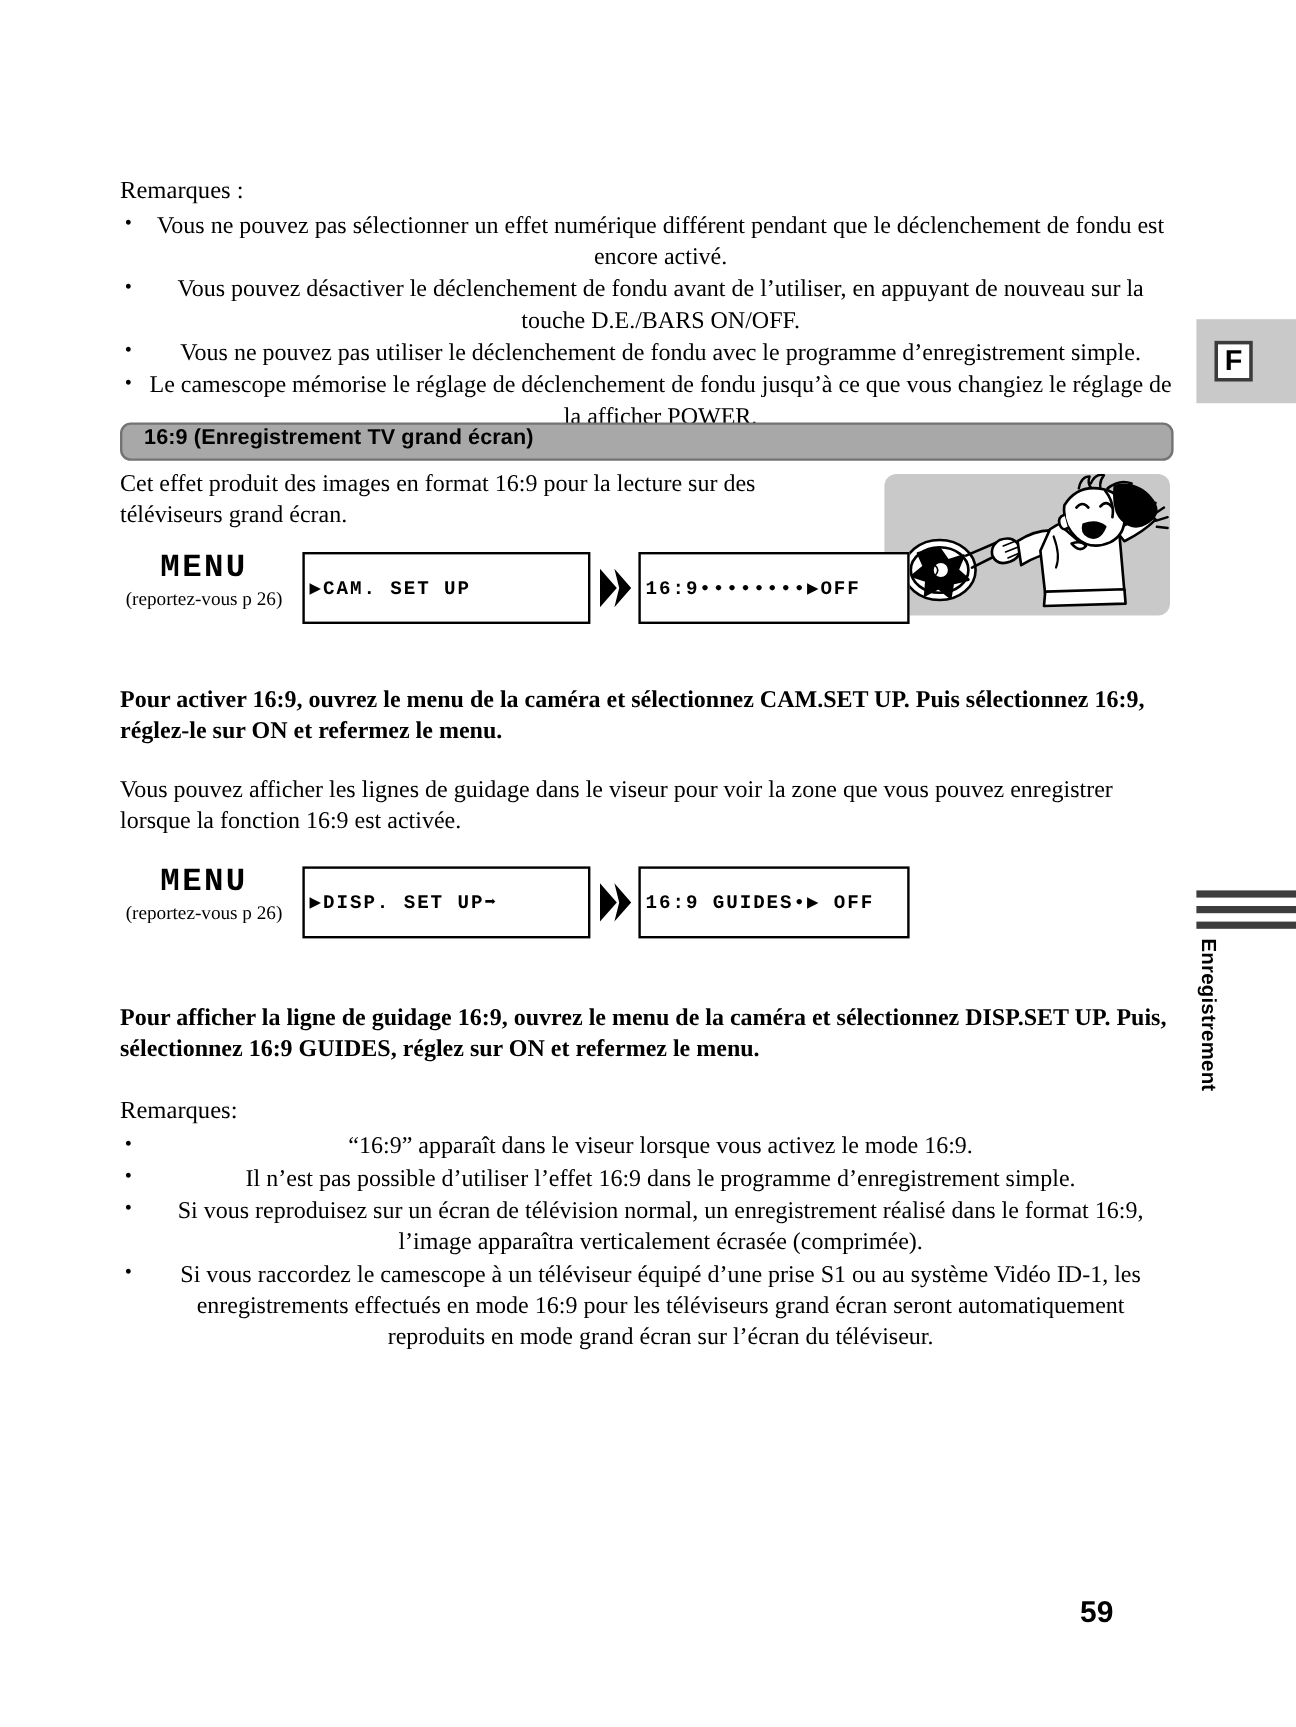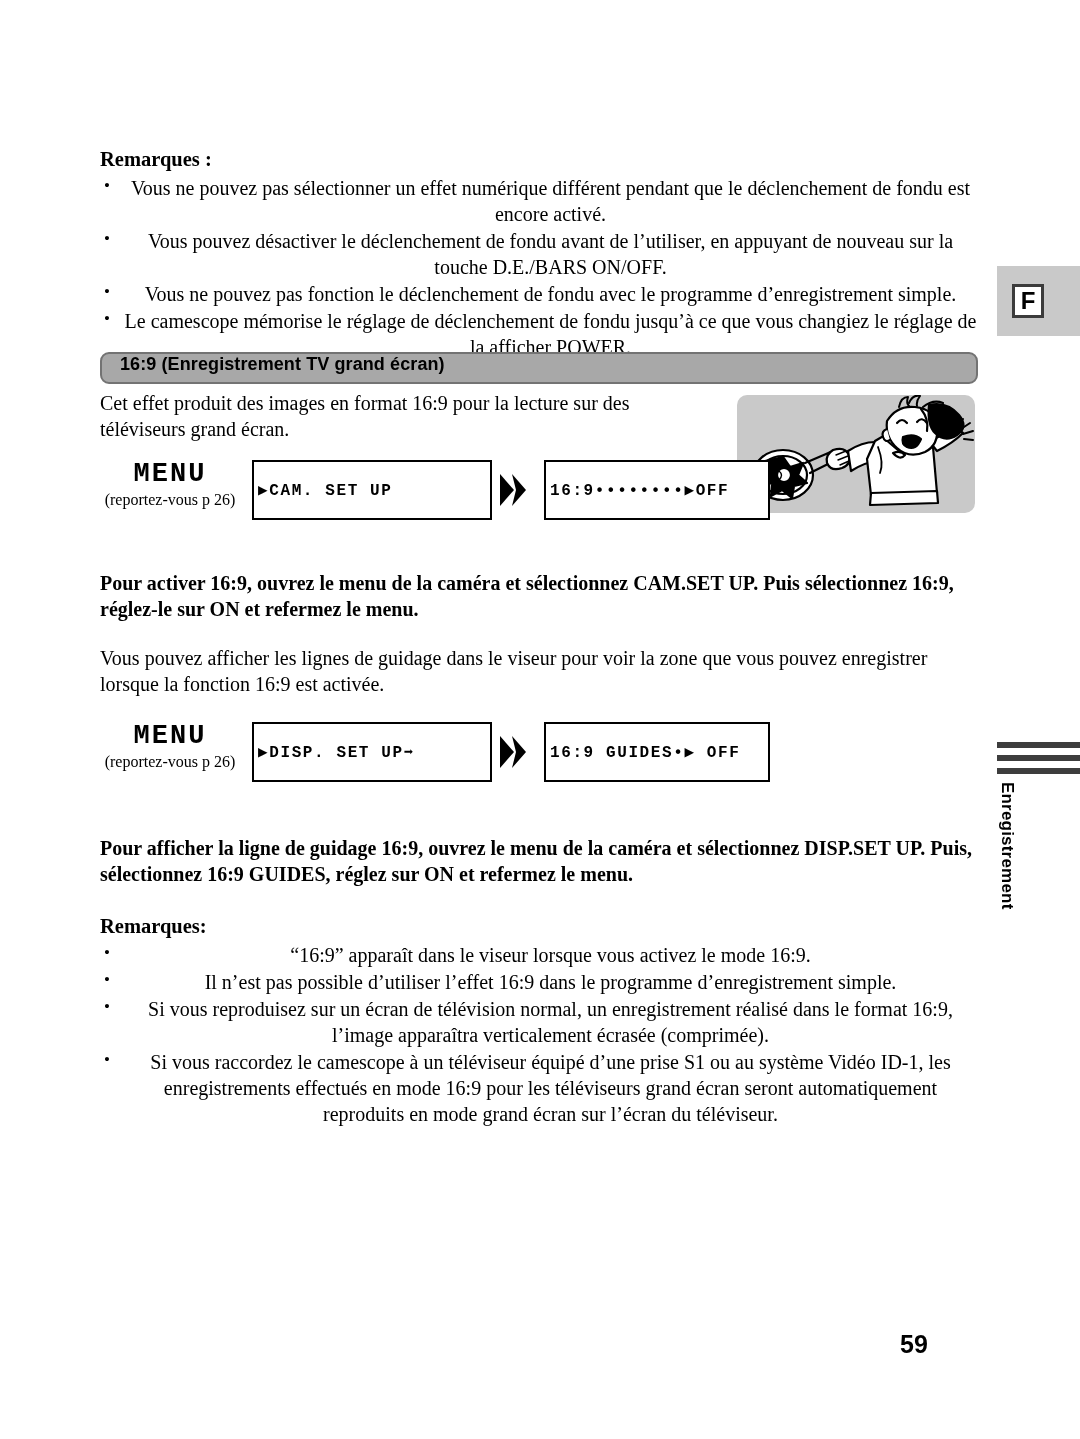--- a/index.html
+++ b/index.html
@@ -78,21 +78,21 @@
 
   
   .col {
     position: absolute;
     left: 100px;
     width: 880px;
   }
 
   .notes-head {
     font-family: "Liberation Serif", serif;
-    font-weight: bold;
+    font-weight: normal;
     font-size: 20.5px;
     margin: 0 0 4px 0;
   }
   ul.notes {
     list-style: none;
     margin: 0;
     padding: 0;
   }
   ul.notes li {
     position: relative;
@@ -183,21 +183,21 @@
   }
   .lcd .lcd-text {
     font-family: "Liberation Mono", monospace;
     font-weight: bold;
     font-size: 16px;
     letter-spacing: 1.6px;
     padding-left: 4px;
     white-space: pre;
   }
   .lcd-1 { left: 152px; width: 240px; }
-  .lcd-2 { left: 444px; width: 226px; }
+  .lcd-2 { left: 432px; width: 226px; }
 
   .flow-arrow {
     position: absolute;
     left: 398px;
     top: 12px;
     width: 28px;
     height: 36px;
   }
 
   
@@ -235,21 +235,21 @@
 </div>
 <div class="side-title">
   <span>Enregistrement</span>
 </div>
 
 <div class="col" style="top:148px;">
   <div class="notes-head">Remarques :</div>
   <ul class="notes">
     <li>Vous ne pouvez pas sélectionner un effet numérique différent pendant que le déclenchement de fondu est encore activé.</li>
     <li>Vous pouvez désactiver le déclenchement de fondu avant de l’utiliser, en appuyant de nouveau sur la touche D.E./BARS ON/OFF.</li>
-    <li>Vous ne pouvez pas fonction le déclenchement de fondu avec le programme d’enregistrement simple.</li>
+    <li>Vous ne pouvez pas utiliser le déclenchement de fondu avec le programme d’enregistrement simple.</li>
     <li>Le camescope mémorise le réglage de déclenchement de fondu jusqu’à ce que vous changiez le réglage de la afficher POWER.</li>
   </ul>
 </div>
 
 <div class="section-bar">
   <div class="label">16:9 (Enregistrement TV grand écran)</div>
 </div>
 
 <div class="col" style="top:390px; width:560px;">
   <p class="body-p">Cet effet produit des images en format 16:9 pour la lecture sur des téléviseurs grand écran.</p>

